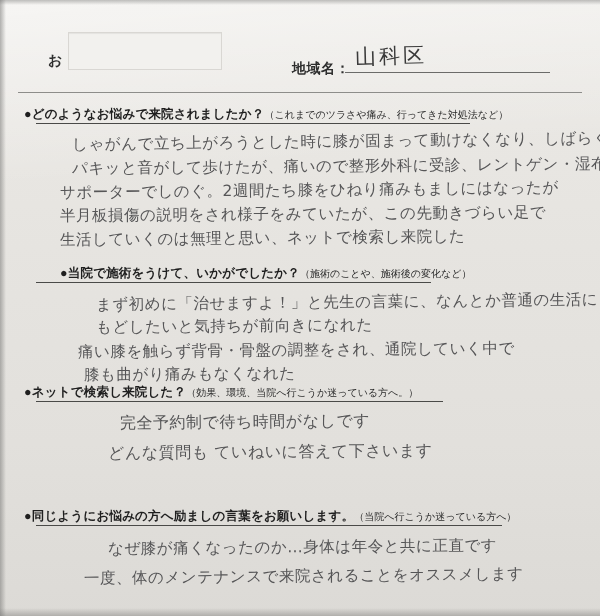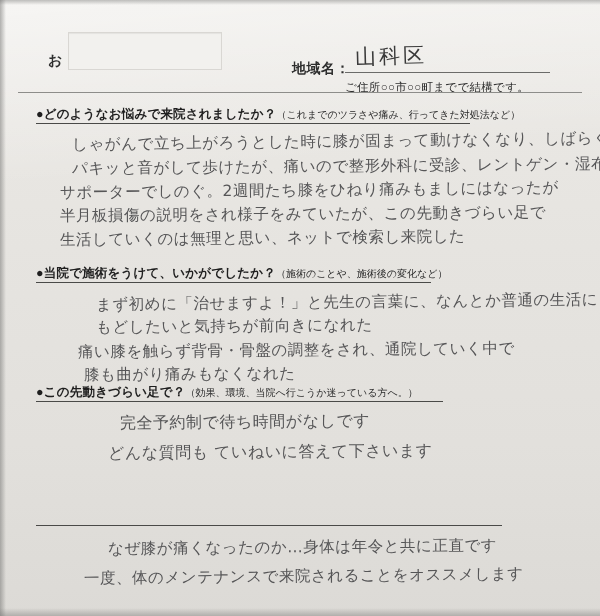--- a/index.html
+++ b/index.html
@@ -103,21 +103,21 @@
   .hdr-rule-main {
     position: absolute;
     left: 18px; top: 92px;
     width: 564px; height: 0;
     border-bottom: 1px solid #8d8d8a;
   }
 
   
   .q {
     position: absolute;
-    left: 36px;
+    left: 24px;
     font-size: 12.5px;
     font-weight: bold;
     color: #1f1f1f;
     letter-spacing: 0.2px;
     white-space: nowrap;
   }
   .q .note {
     font-size: 10px;
     font-weight: normal;
     color: #2b2b2b;
@@ -146,51 +146,53 @@
   <div class="paper-edge-left"></div>
   <div class="paper-edge-top"></div>
   <div class="paper-edge-bottom"></div>
 
   <div class="hdr">
     <div class="hdr-label">お</div>
     <div class="redaction"></div>
     <div class="hdr-area-label">地域名：</div>
     <div class="hdr-area-value">山科区</div>
     <div class="hdr-area-rule"></div>
-    <div class="hdr-sub">ご住所○○市○○町までで結構です。</div>
   </div>
   <div class="hdr-rule-main"></div>
 
   <div class="q" style="top:106px;">
     <span>●</span><span>どのようなお悩みで来院されましたか？</span><span class="note">（これまでのツラさや痛み、行ってきた対処法など）</span>
   </div>
   <div class="q-underline" style="left:36px; top:123px; width:434px;"></div>
 
   <div class="hw" style="left:72px; top:131px; font-size:15.5px; transform:rotate(-0.7deg); letter-spacing:0.5px;">しゃがんで立ち上がろうとした時に膝が固まって動けなくなり、しばらくして</div>
   <div class="hw" style="left:72px; top:156px; font-size:15.5px; transform:rotate(-0.5deg); letter-spacing:0.5px;">パキッと音がして歩けたが、痛いので整形外科に受診、レントゲン・湿布と</div>
   <div class="hw" style="left:60px; top:180px; font-size:15.5px; transform:rotate(-0.6deg); letter-spacing:0.5px;">サポーターでしのぐ。2週間たち膝をひねり痛みもましにはなったが</div>
   <div class="hw" style="left:60px; top:204px; font-size:15.5px; transform:rotate(-0.4deg); letter-spacing:0.5px;">半月板損傷の説明をされ様子をみていたが、この先動きづらい足で</div>
   <div class="hw" style="left:60px; top:228px; font-size:15.5px; transform:rotate(-0.5deg); letter-spacing:0.5px;">生活していくのは無理と思い、ネットで検索し来院した</div>
 
-  <div class="q" style="top:265px;">
+  <div class="q" style="top:265px;margin-left:36px;">
     <span>●</span><span>当院で施術をうけて、いかがでしたか？</span><span class="note">（施術のことや、施術後の変化など）</span>
   </div>
   <div class="q-underline" style="left:36px; top:282px; width:395px;"></div>
 
   <div class="hw" style="left:96px; top:292px; font-size:15.5px; transform:rotate(-0.6deg); letter-spacing:0.5px;">まず初めに「治せますよ！」と先生の言葉に、なんとか普通の生活に</div>
   <div class="hw" style="left:96px; top:316px; font-size:15.5px; transform:rotate(-0.5deg); letter-spacing:0.5px;">もどしたいと気持ちが前向きになれた</div>
   <div class="hw" style="left:78px; top:340px; font-size:15.5px; transform:rotate(-0.5deg); letter-spacing:0.5px;">痛い膝を触らず背骨・骨盤の調整をされ、通院していく中で</div>
   <div class="hw" style="left:84px; top:364px; font-size:15.5px; transform:rotate(-0.4deg); letter-spacing:0.5px;">膝も曲がり痛みもなくなれた</div>
 
   <div class="q" style="top:384px;">
-    <span>●</span><span>この先動きづらい足で？</span><span class="note">（効果、環境、当院へ行こうか迷っている方へ。）</span>
+    <span>●</span><span>ネットで検索し来院した？</span><span class="note">（効果、環境、当院へ行こうか迷っている方へ。）</span>
   </div>
   <div class="q-underline" style="left:36px; top:401px; width:407px;"></div>
 
   <div class="hw" style="left:120px; top:412px; font-size:16px; transform:rotate(-0.6deg); letter-spacing:0.5px;">完全予約制で待ち時間がなしです</div>
   <div class="hw" style="left:108px; top:442px; font-size:16px; transform:rotate(-0.5deg); letter-spacing:0.5px;">どんな質問も ていねいに答えて下さいます</div>
 
+  <div class="q" style="top:508px;">
+    <span>●</span><span>同じようにお悩みの方へ励ましの言葉をお願いします。</span><span class="note">（当院へ行こうか迷っている方へ）</span>
+  </div>
   <div class="q-underline" style="left:36px; top:525px; width:466px;"></div>
 
   <div class="hw" style="left:108px; top:537px; font-size:15.5px; transform:rotate(-0.5deg); letter-spacing:0.5px;">なぜ膝が痛くなったのか…身体は年令と共に正直です</div>
   <div class="hw" style="left:84px; top:566px; font-size:15.5px; transform:rotate(-0.6deg); letter-spacing:0.5px;">一度、体のメンテナンスで来院されることをオススメします</div>
 
 </div>
 
 </body></html>

